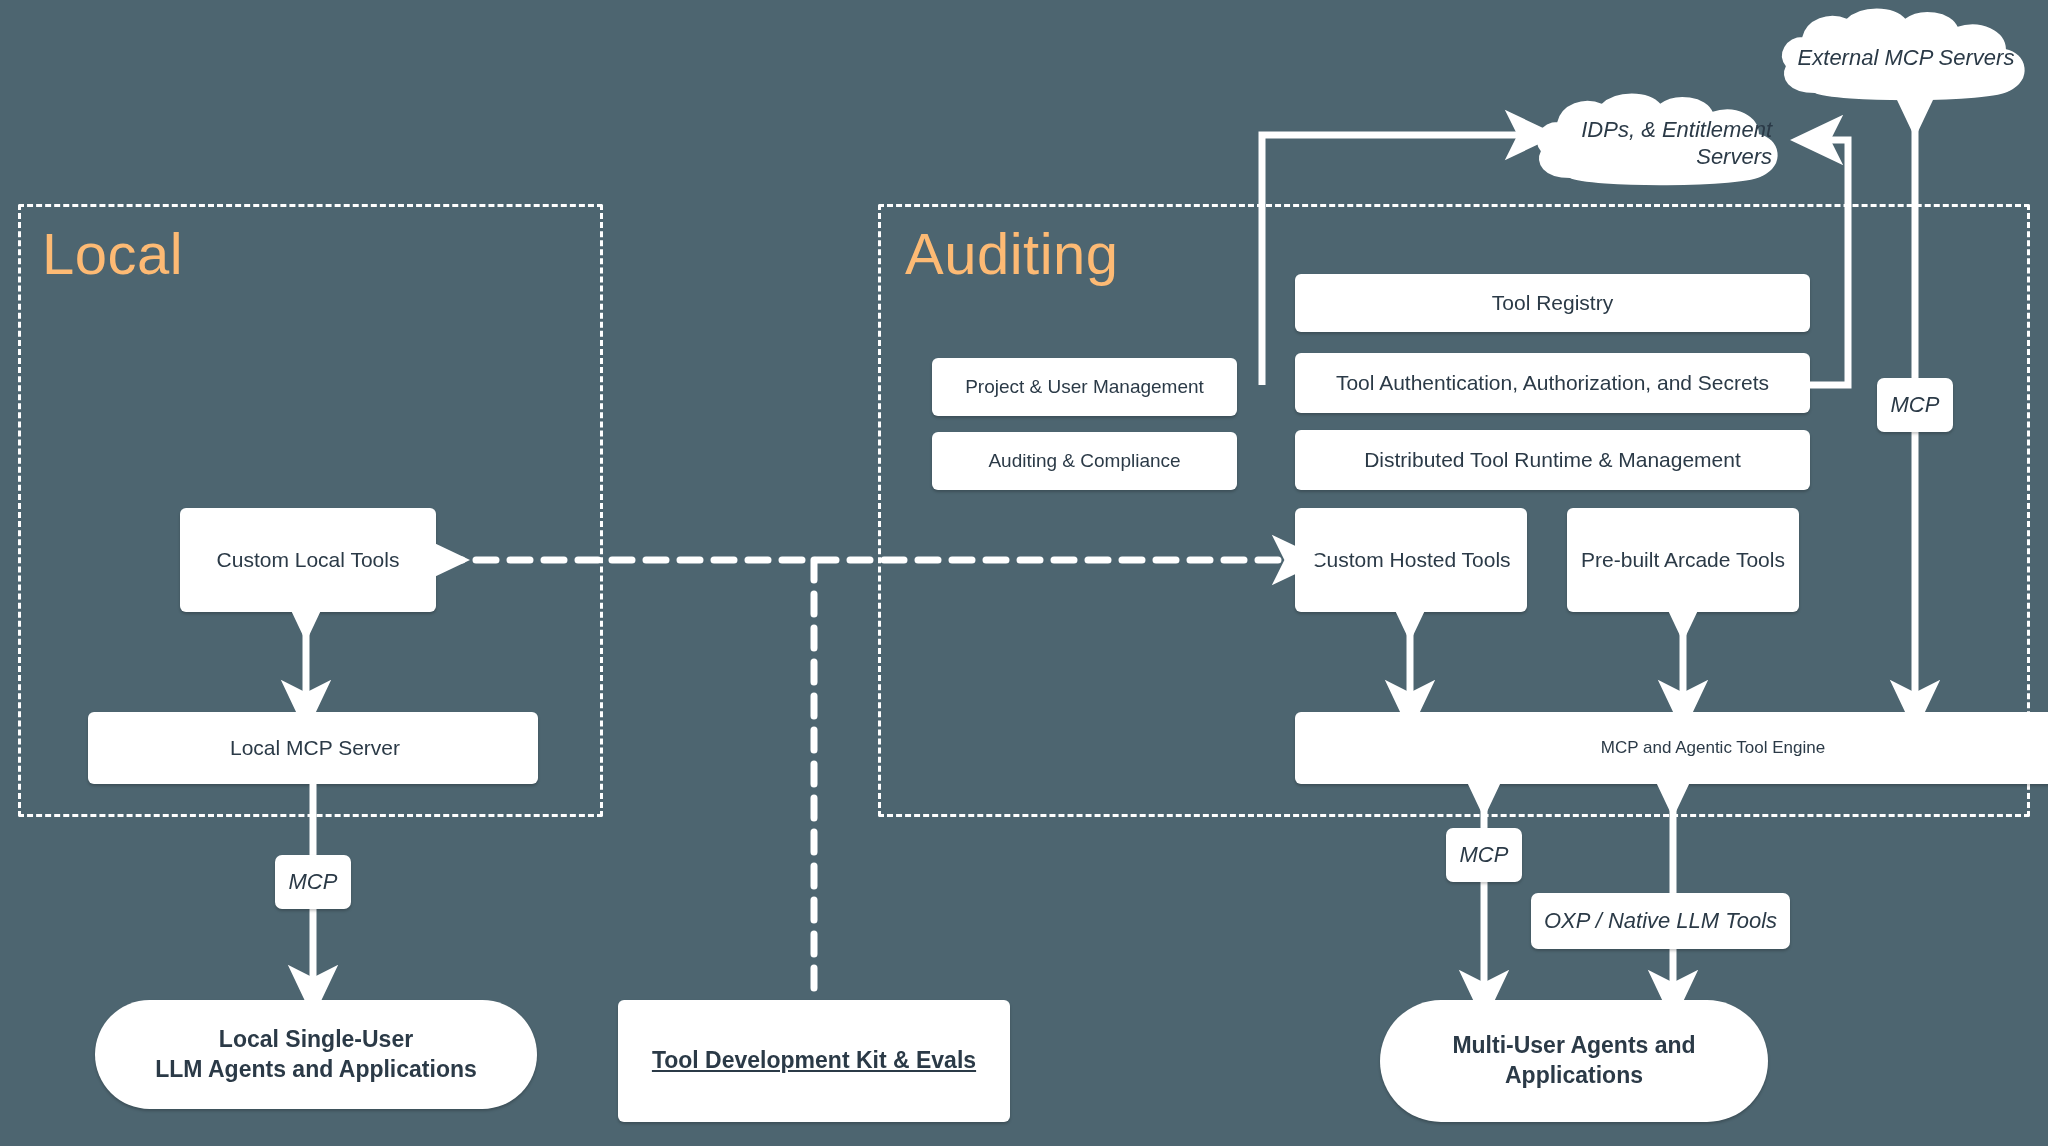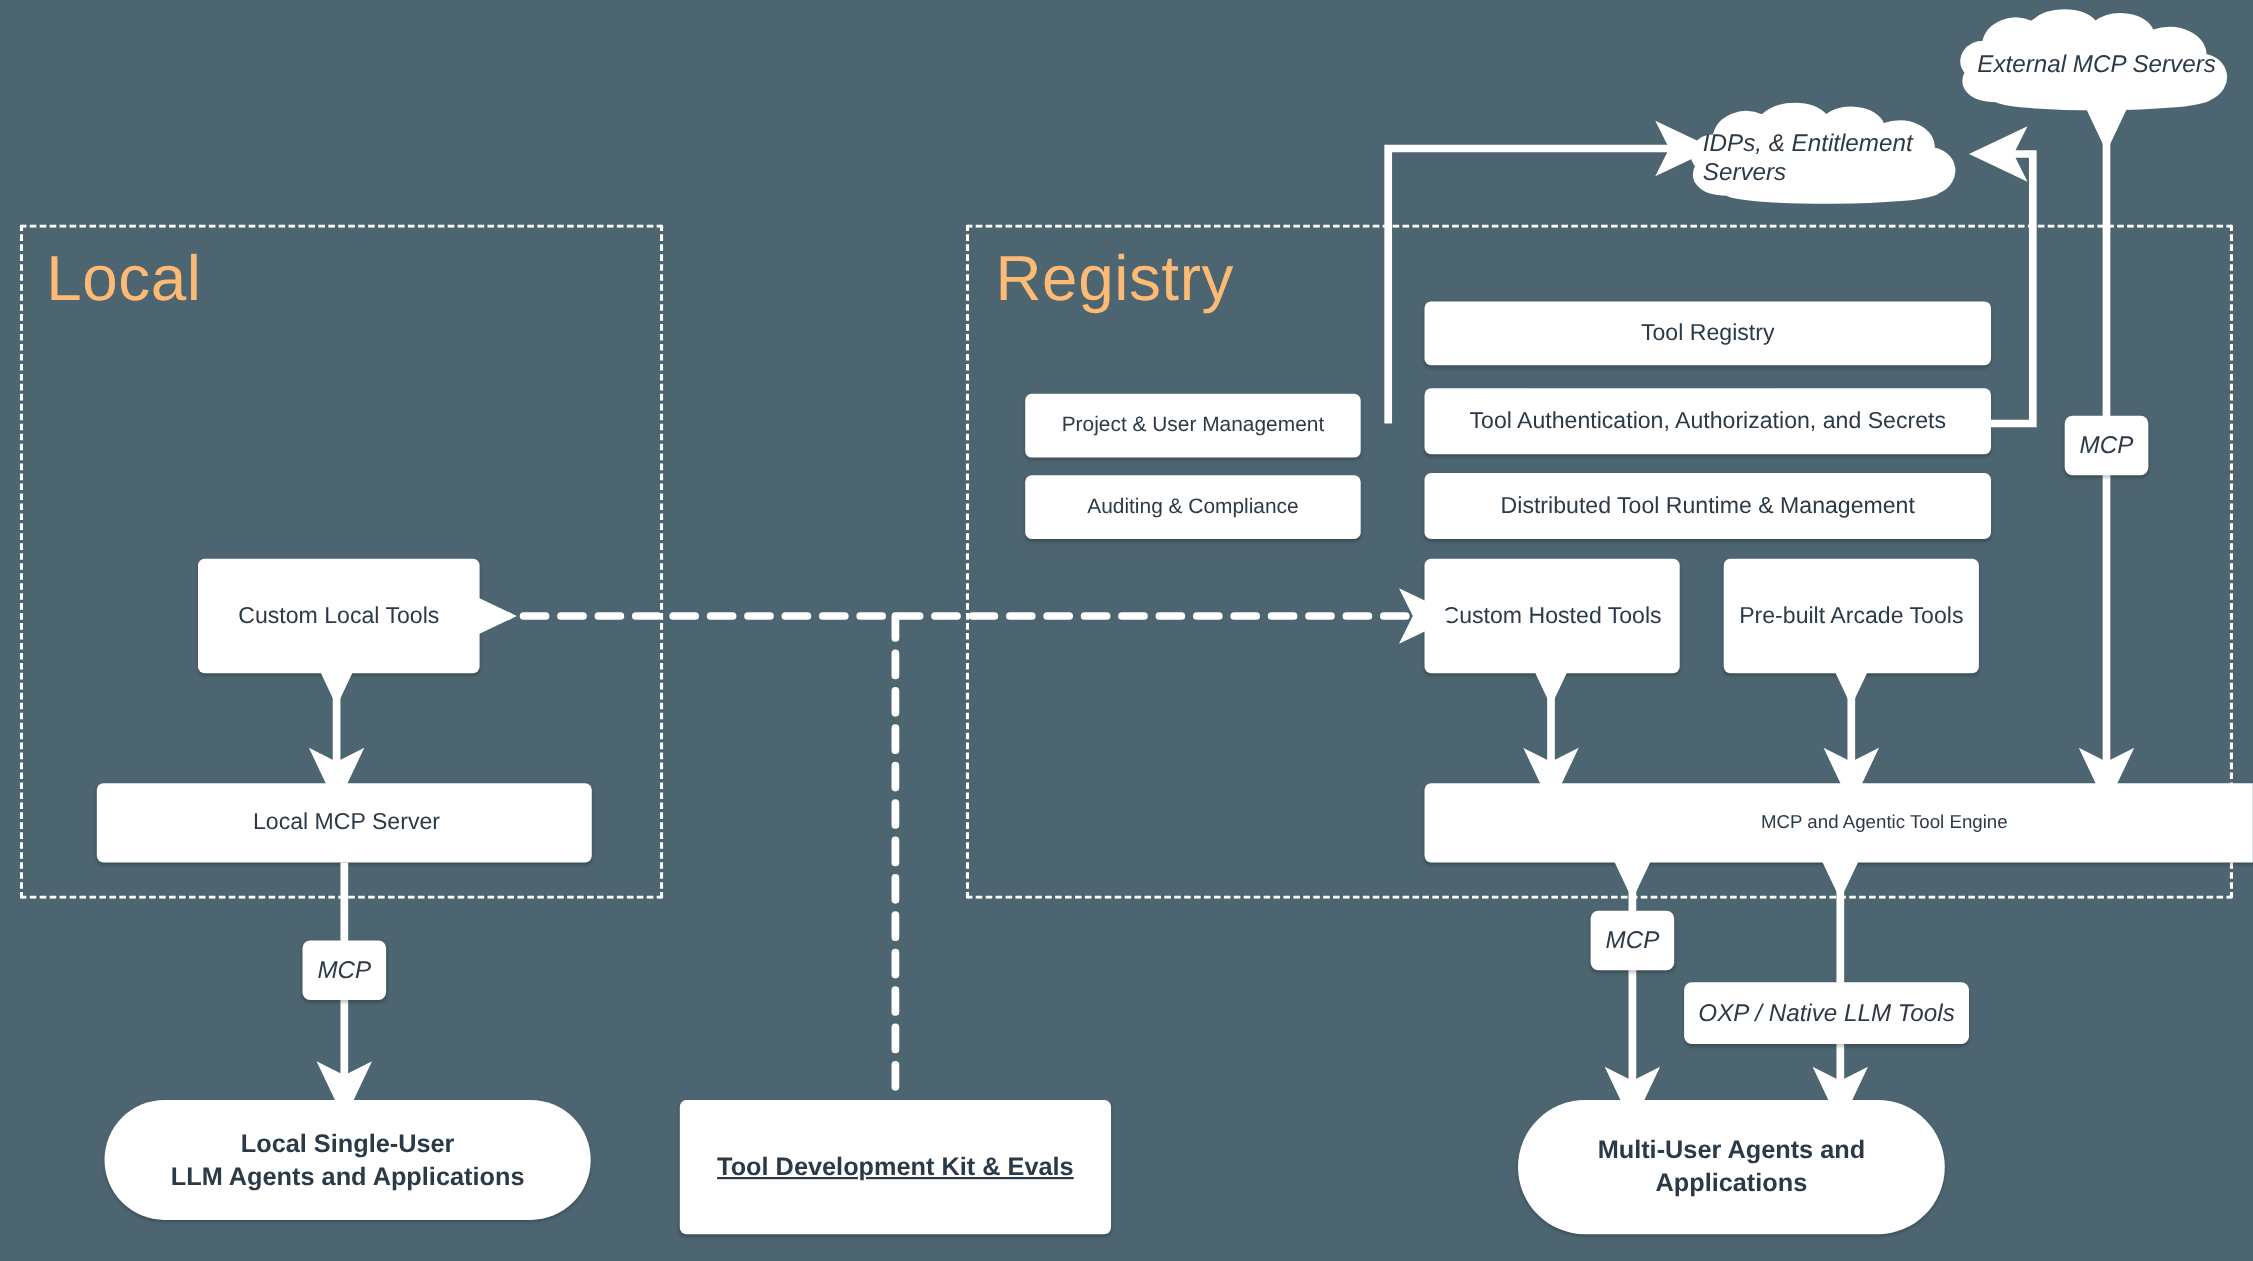--- a/index.html
+++ b/index.html
@@ -46,21 +46,21 @@
   .card.pill  { border-radius: 90px; }
   .card.tag   { font-style: italic; font-size: 22px; border-radius: 7px; }
 
   
   .cloud {
     position: absolute;
     color: #2b3a47;
     font-style: italic;
     font-size: 22px;
     line-height: 1.25;
-    text-align: left;
+    text-align: right;
     display: flex;
     align-items: center;
     justify-content: center;
     z-index: 6;
   }
   .cloud .cloud-svg { position: absolute; inset: 0; width: 100%; height: 100%; }
   .cloud .cloud-label { position: relative; z-index: 2; padding: 0 18px; }
 
   
   .svg-layer {
@@ -72,21 +72,21 @@
 </style>
 </head>
 <body>
 
 <div id="stage">
 
   <div class="zone" style="left:18px; top:204px; width:585px; height:613px;"></div>
   <div class="zone-title" style="left:42px; top:220px;">Local</div>
 
   <div class="zone" style="left:878px; top:204px; width:1152px; height:613px;"></div>
-  <div class="zone-title" style="left:905px; top:220px;">Registry</div>
+  <div class="zone-title" style="left:905px; top:220px;">Auditing</div>
 
   <svg class="svg-layer" viewBox="0 0 2048 1146">
     <defs>
       <marker id="arrHead" markerWidth="9" markerHeight="9" refX="4.2" refY="4.5" orient="auto" markerUnits="strokeWidth">
         <path d="M0.6,0.9 L8.2,4.5 L0.6,8.1 L2.4,4.5 Z" fill="#ffffff"></path>
       </marker>
     </defs>
 
     <g stroke="#ffffff" stroke-width="7" fill="none" marker-start="url(#arrHead)" marker-end="url(#arrHead)">
       <line x1="306" y1="614" x2="306" y2="705"></line>

